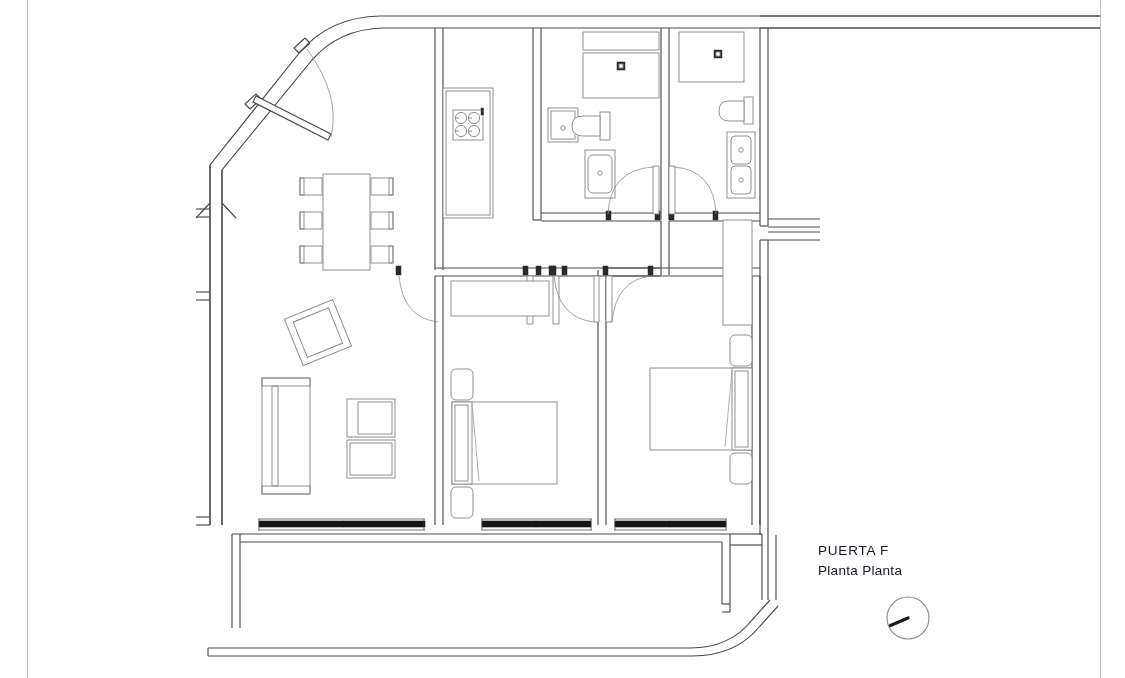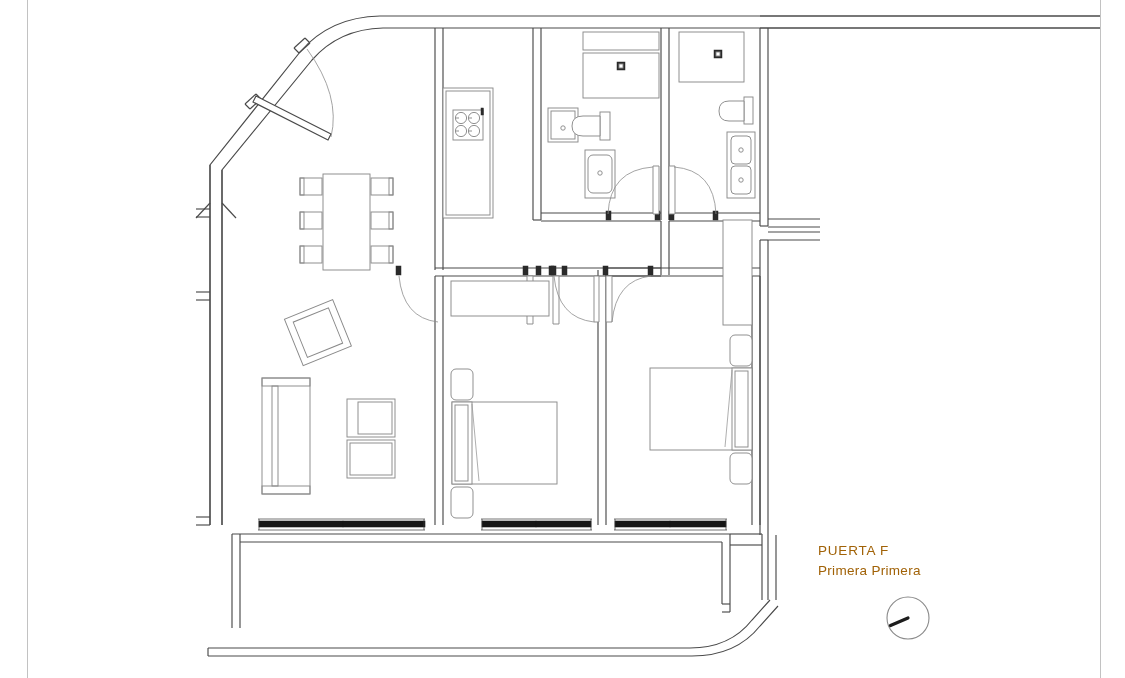--- a/index.html
+++ b/index.html
@@ -29,21 +29,21 @@
   }
   .label-block {
     position: absolute;
     left: 818px;
     top: 541px;
     line-height: 1.45;
   }
   .label-line {
     font-family: "Liberation Sans", sans-serif;
     font-size: 13.5px;
-    color: #a16207;
+    color: #0f172a;
     letter-spacing: 0.3px;
     white-space: nowrap;
     display: block;
   }
   .label-line.primary {
     letter-spacing: 0.8px;
   }
 </style>
 </head>
 <body>
@@ -416,21 +416,21 @@
 
     <g>
       <line class="w" x1="768" y1="535" x2="768" y2="600"></line>
       <line class="w" x1="776" y1="535" x2="776" y2="600"></line>
     </g>
 
   </svg>
 
   <div class="label-block">
     <span class="label-line primary">PUERTA F</span>
-    <span class="label-line">Primera Primera</span>
+    <span class="label-line">Planta Planta</span>
   </div>
 
   <svg style="position:absolute; left:884px; top:594px; width:48px; height:48px;" viewBox="0 0 48 48">
     <circle cx="24" cy="24" r="21" fill="none" stroke="#8a8a8a" stroke-width="1.1"></circle>
     <path d="M 24 24 L 6.5 31.5" stroke="#1d1d1d" stroke-width="3.2" fill="none" stroke-linecap="round"></path>
   </svg>
 
 </div>
 
 </body></html>

